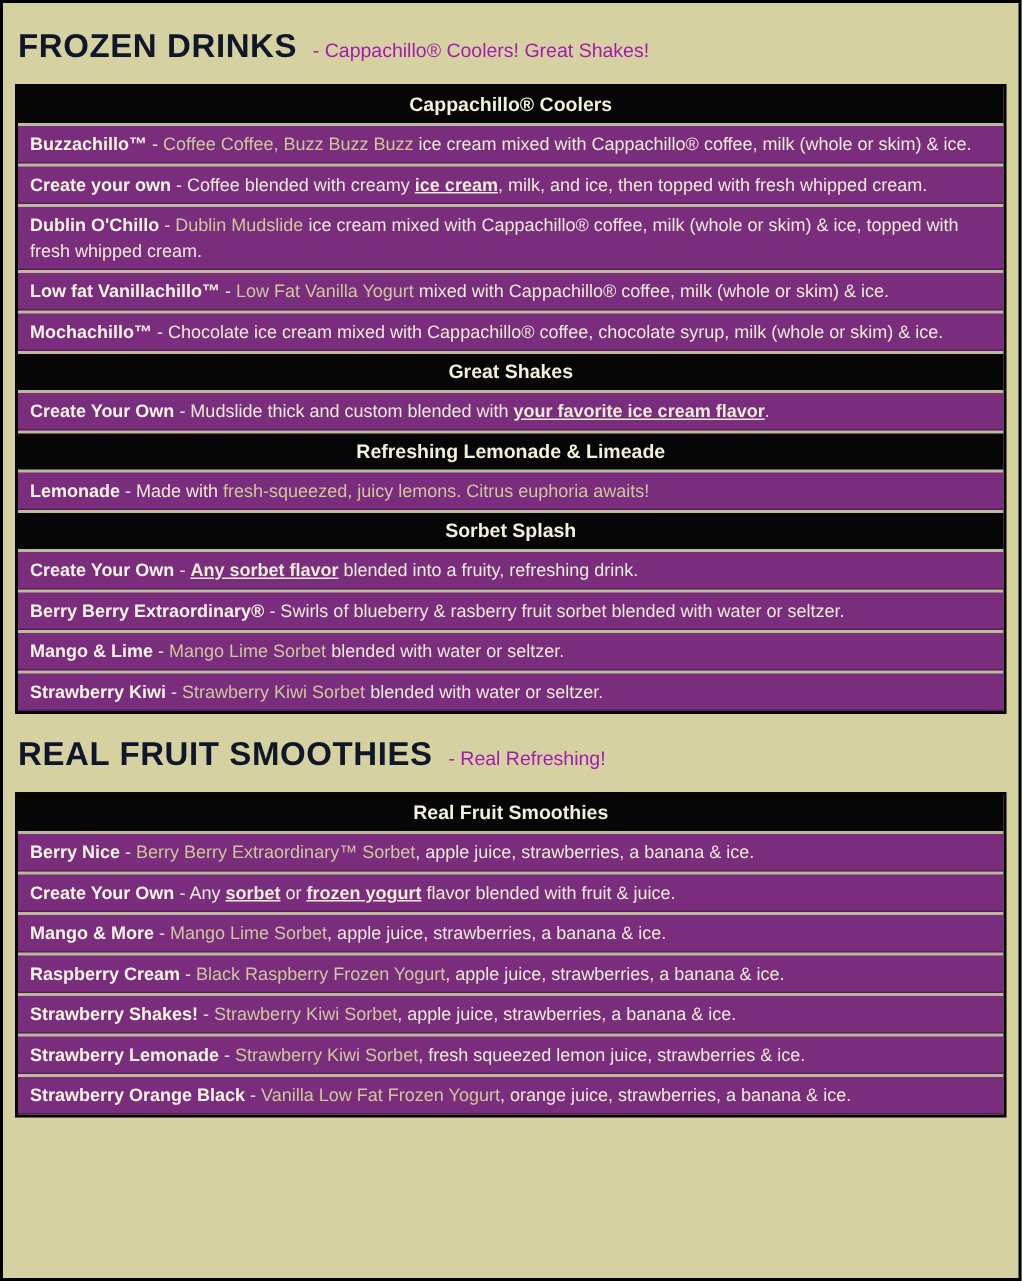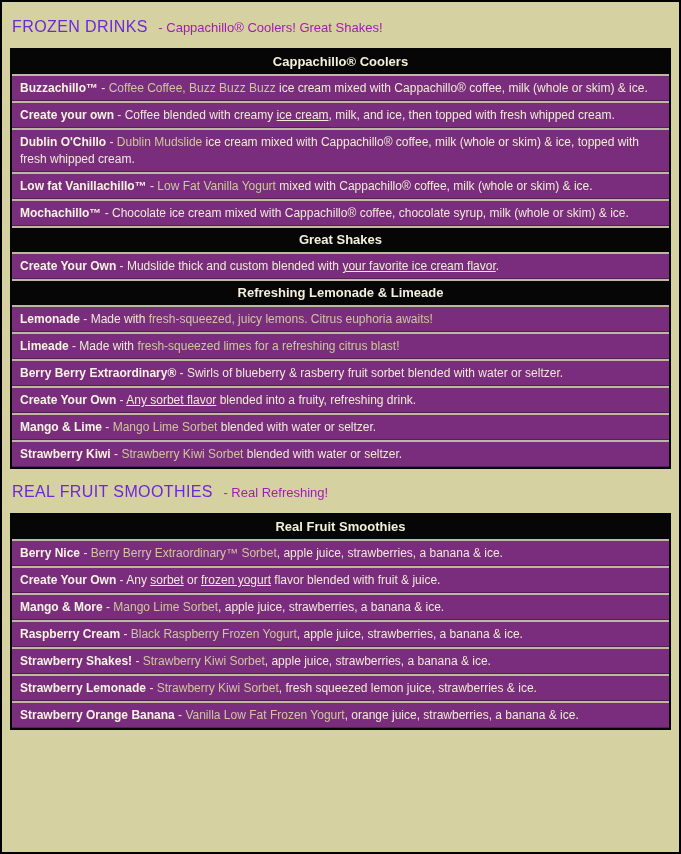--- a/index.html
+++ b/index.html
@@ -11,23 +11,23 @@
     border: 2px solid #000;
     overflow: hidden;
     padding: 10px 8px 8px 8px;
     font-family: "Liberation Sans", sans-serif;
   }
   .section-title {
     margin: 6px 2px 12px 2px;
     white-space: nowrap;
   }
   .section-title .h1 {
-    font-size: 16px;
-    font-weight: normal;
-    color: #6d28d9;
+    font-size: 22px;
+    font-weight: bold;
+    color: #0f172a;
     letter-spacing: 0.4px;
   }
   .section-title .sub {
     font-size: 13px;
     color: #a21caf;
     margin-left: 6px;
   }
   .menu-table {
     border: 2px solid #050505;
     background: var(--grid-line, #bdb89e);
@@ -55,20 +55,21 @@
   .item-name {
     font-weight: bold;
     color: var(--name-text, #f7f4e3);
   }
   .seg.normal { color: var(--body-text, #eeebd6); }
   .seg.accent { color: var(--accent-text, #cdc89c); }
   a.seg.link {
     color: var(--body-text, #eeebd6);
     text-decoration: underline;
     cursor: pointer;
+    font-weight: bold;
   }
 </style>
 </head>
 <body style="--page-bg: #d6d1a0; --row-bg: #7a2d7d; --header-bg: #060606; --header-text: #f3f0dc; --name-text: #f7f4e3; --body-text: #eeebd6; --accent-text: #cdc89c; --grid-line: #bdb89e;">
 
 <div class="section-title">
   <span class="h1">FROZEN DRINKS</span>
   <span class="sub">- Cappachillo® Coolers! Great Shakes!</span>
 </div>
 
@@ -76,34 +77,34 @@
     <div class="tbl-header">Cappachillo® Coolers</div>
     <div class="tbl-row"><span class="item-name">Buzzachillo™</span><span class="seg normal"> - </span><span class="seg accent">Coffee Coffee, Buzz Buzz Buzz</span><span class="seg normal"> ice cream mixed with Cappachillo® coffee, milk (whole or skim) &amp; ice.</span></div>
     <div class="tbl-row"><span class="item-name">Create your own</span><span class="seg normal"> - Coffee blended with creamy </span><a class="seg link" href="#">ice cream</a><span class="seg normal">, milk, and ice, then topped with fresh whipped cream.</span></div>
     <div class="tbl-row"><span class="item-name">Dublin O'Chillo</span><span class="seg normal"> - </span><span class="seg accent">Dublin Mudslide</span><span class="seg normal"> ice cream mixed with Cappachillo® coffee, milk (whole or skim) &amp; ice, topped with fresh whipped cream.</span></div>
     <div class="tbl-row"><span class="item-name">Low fat Vanillachillo™</span><span class="seg normal"> - </span><span class="seg accent">Low Fat Vanilla Yogurt</span><span class="seg normal"> mixed with Cappachillo® coffee, milk (whole or skim) &amp; ice.</span></div>
     <div class="tbl-row"><span class="item-name">Mochachillo™</span><span class="seg normal"> - Chocolate ice cream mixed with Cappachillo® coffee, chocolate syrup, milk (whole or skim) &amp; ice.</span></div>
     <div class="tbl-header">Great Shakes</div>
     <div class="tbl-row"><span class="item-name">Create Your Own</span><span class="seg normal"> - Mudslide thick and custom blended with </span><a class="seg link" href="#">your favorite ice cream flavor</a><span class="seg normal">.</span></div>
     <div class="tbl-header">Refreshing Lemonade &amp; Limeade</div>
     <div class="tbl-row"><span class="item-name">Lemonade</span><span class="seg normal"> - Made with </span><span class="seg accent">fresh-squeezed, juicy lemons. Citrus euphoria awaits!</span></div>
-    <div class="tbl-row"><span class="item-name">Limeade</span><span class="seg normal"> - Made with </span><span class="seg accent">fresh-squeezed limes for a refreshing citrus blast!</span></div>
+    <div class="tbl-header">Sorbet Splash</div>
+    <div class="tbl-row"><span class="item-name">Create Your Own</span><span class="seg normal"> - </span><a class="seg link" href="#">Any sorbet flavor</a><span class="seg normal"> blended into a fruity, refreshing drink.</span></div>
     <div class="tbl-row"><span class="item-name">Berry Berry Extraordinary®</span><span class="seg normal"> - Swirls of blueberry &amp; rasberry fruit sorbet blended with water or seltzer.</span></div>
-    <div class="tbl-row"><span class="item-name">Create Your Own</span><span class="seg normal"> - </span><a class="seg link" href="#">Any sorbet flavor</a><span class="seg normal"> blended into a fruity, refreshing drink.</span></div>
     <div class="tbl-row"><span class="item-name">Mango &amp; Lime</span><span class="seg normal"> - </span><span class="seg accent">Mango Lime Sorbet</span><span class="seg normal"> blended with water or seltzer.</span></div>
     <div class="tbl-row"><span class="item-name">Strawberry Kiwi</span><span class="seg normal"> - </span><span class="seg accent">Strawberry Kiwi Sorbet</span><span class="seg normal"> blended with water or seltzer.</span></div>
   </div>
 
 <div class="section-title">
   <span class="h1">REAL FRUIT SMOOTHIES</span>
   <span class="sub">- Real Refreshing!</span>
 </div>
 
 <div class="menu-table">
     <div class="tbl-header">Real Fruit Smoothies</div>
     <div class="tbl-row"><span class="item-name">Berry Nice</span><span class="seg normal"> - </span><span class="seg accent">Berry Berry Extraordinary™ Sorbet</span><span class="seg normal">, apple juice, strawberries, a banana &amp; ice.</span></div>
     <div class="tbl-row"><span class="item-name">Create Your Own</span><span class="seg normal"> - Any </span><a class="seg link" href="#">sorbet</a><span class="seg normal"> or </span><a class="seg link" href="#">frozen yogurt</a><span class="seg normal"> flavor blended with fruit &amp; juice.</span></div>
     <div class="tbl-row"><span class="item-name">Mango &amp; More</span><span class="seg normal"> - </span><span class="seg accent">Mango Lime Sorbet</span><span class="seg normal">, apple juice, strawberries, a banana &amp; ice.</span></div>
     <div class="tbl-row"><span class="item-name">Raspberry Cream</span><span class="seg normal"> - </span><span class="seg accent">Black Raspberry Frozen Yogurt</span><span class="seg normal">, apple juice, strawberries, a banana &amp; ice.</span></div>
     <div class="tbl-row"><span class="item-name">Strawberry Shakes!</span><span class="seg normal"> - </span><span class="seg accent">Strawberry Kiwi Sorbet</span><span class="seg normal">, apple juice, strawberries, a banana &amp; ice.</span></div>
     <div class="tbl-row"><span class="item-name">Strawberry Lemonade</span><span class="seg normal"> - </span><span class="seg accent">Strawberry Kiwi Sorbet</span><span class="seg normal">, fresh squeezed lemon juice, strawberries &amp; ice.</span></div>
-    <div class="tbl-row"><span class="item-name">Strawberry Orange Banana</span><span class="seg normal"> - </span><span class="seg accent">Vanilla Low Fat Frozen Yogurt</span><span class="seg normal">, orange juice, strawberries, a banana &amp; ice.</span></div>
+    <div class="tbl-row"><span class="item-name">Strawberry Orange Black</span><span class="seg normal"> - </span><span class="seg accent">Vanilla Low Fat Frozen Yogurt</span><span class="seg normal">, orange juice, strawberries, a banana &amp; ice.</span></div>
   </div>
 
 </body></html>

